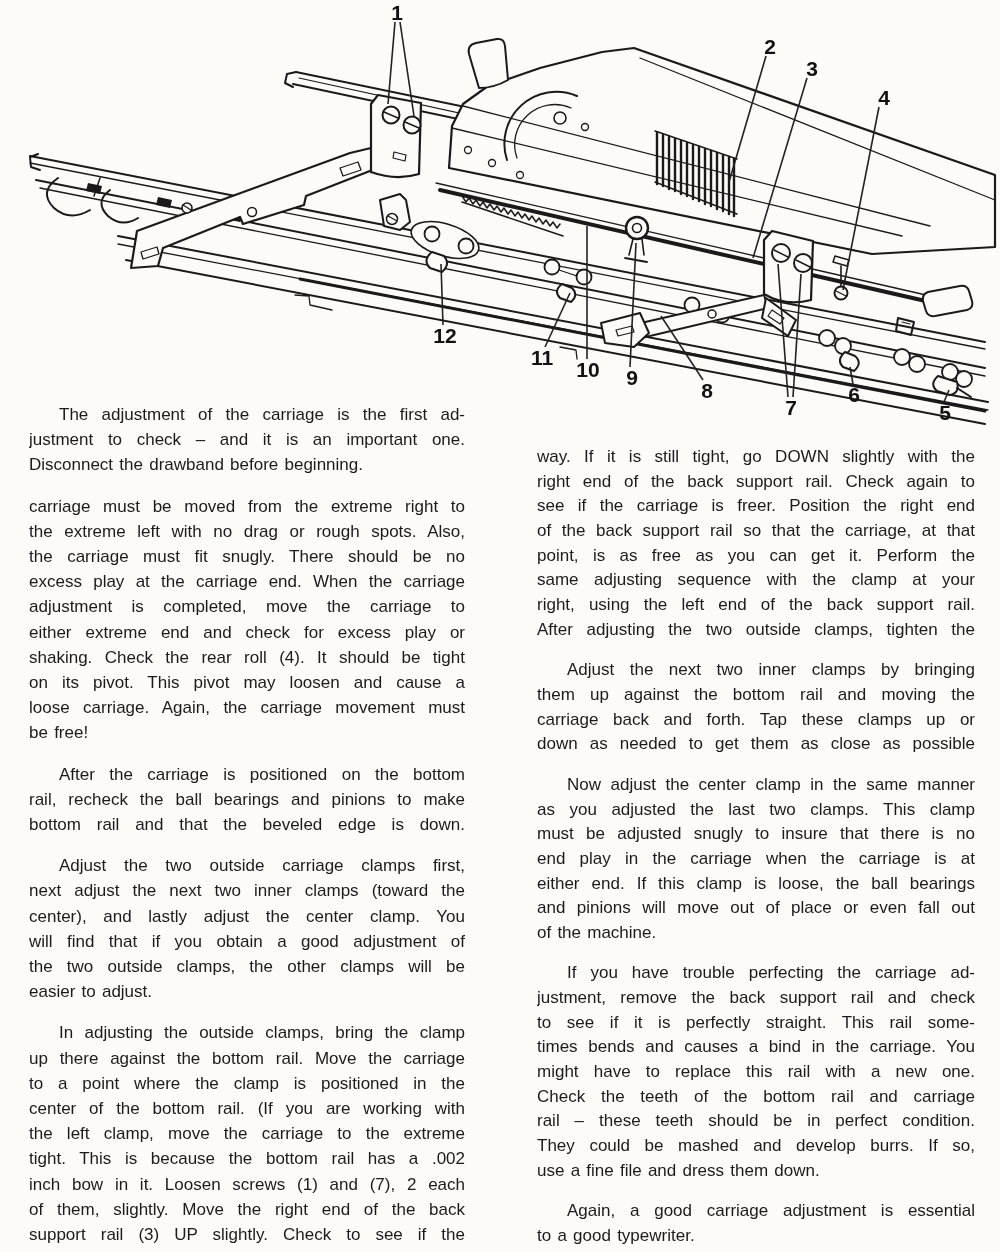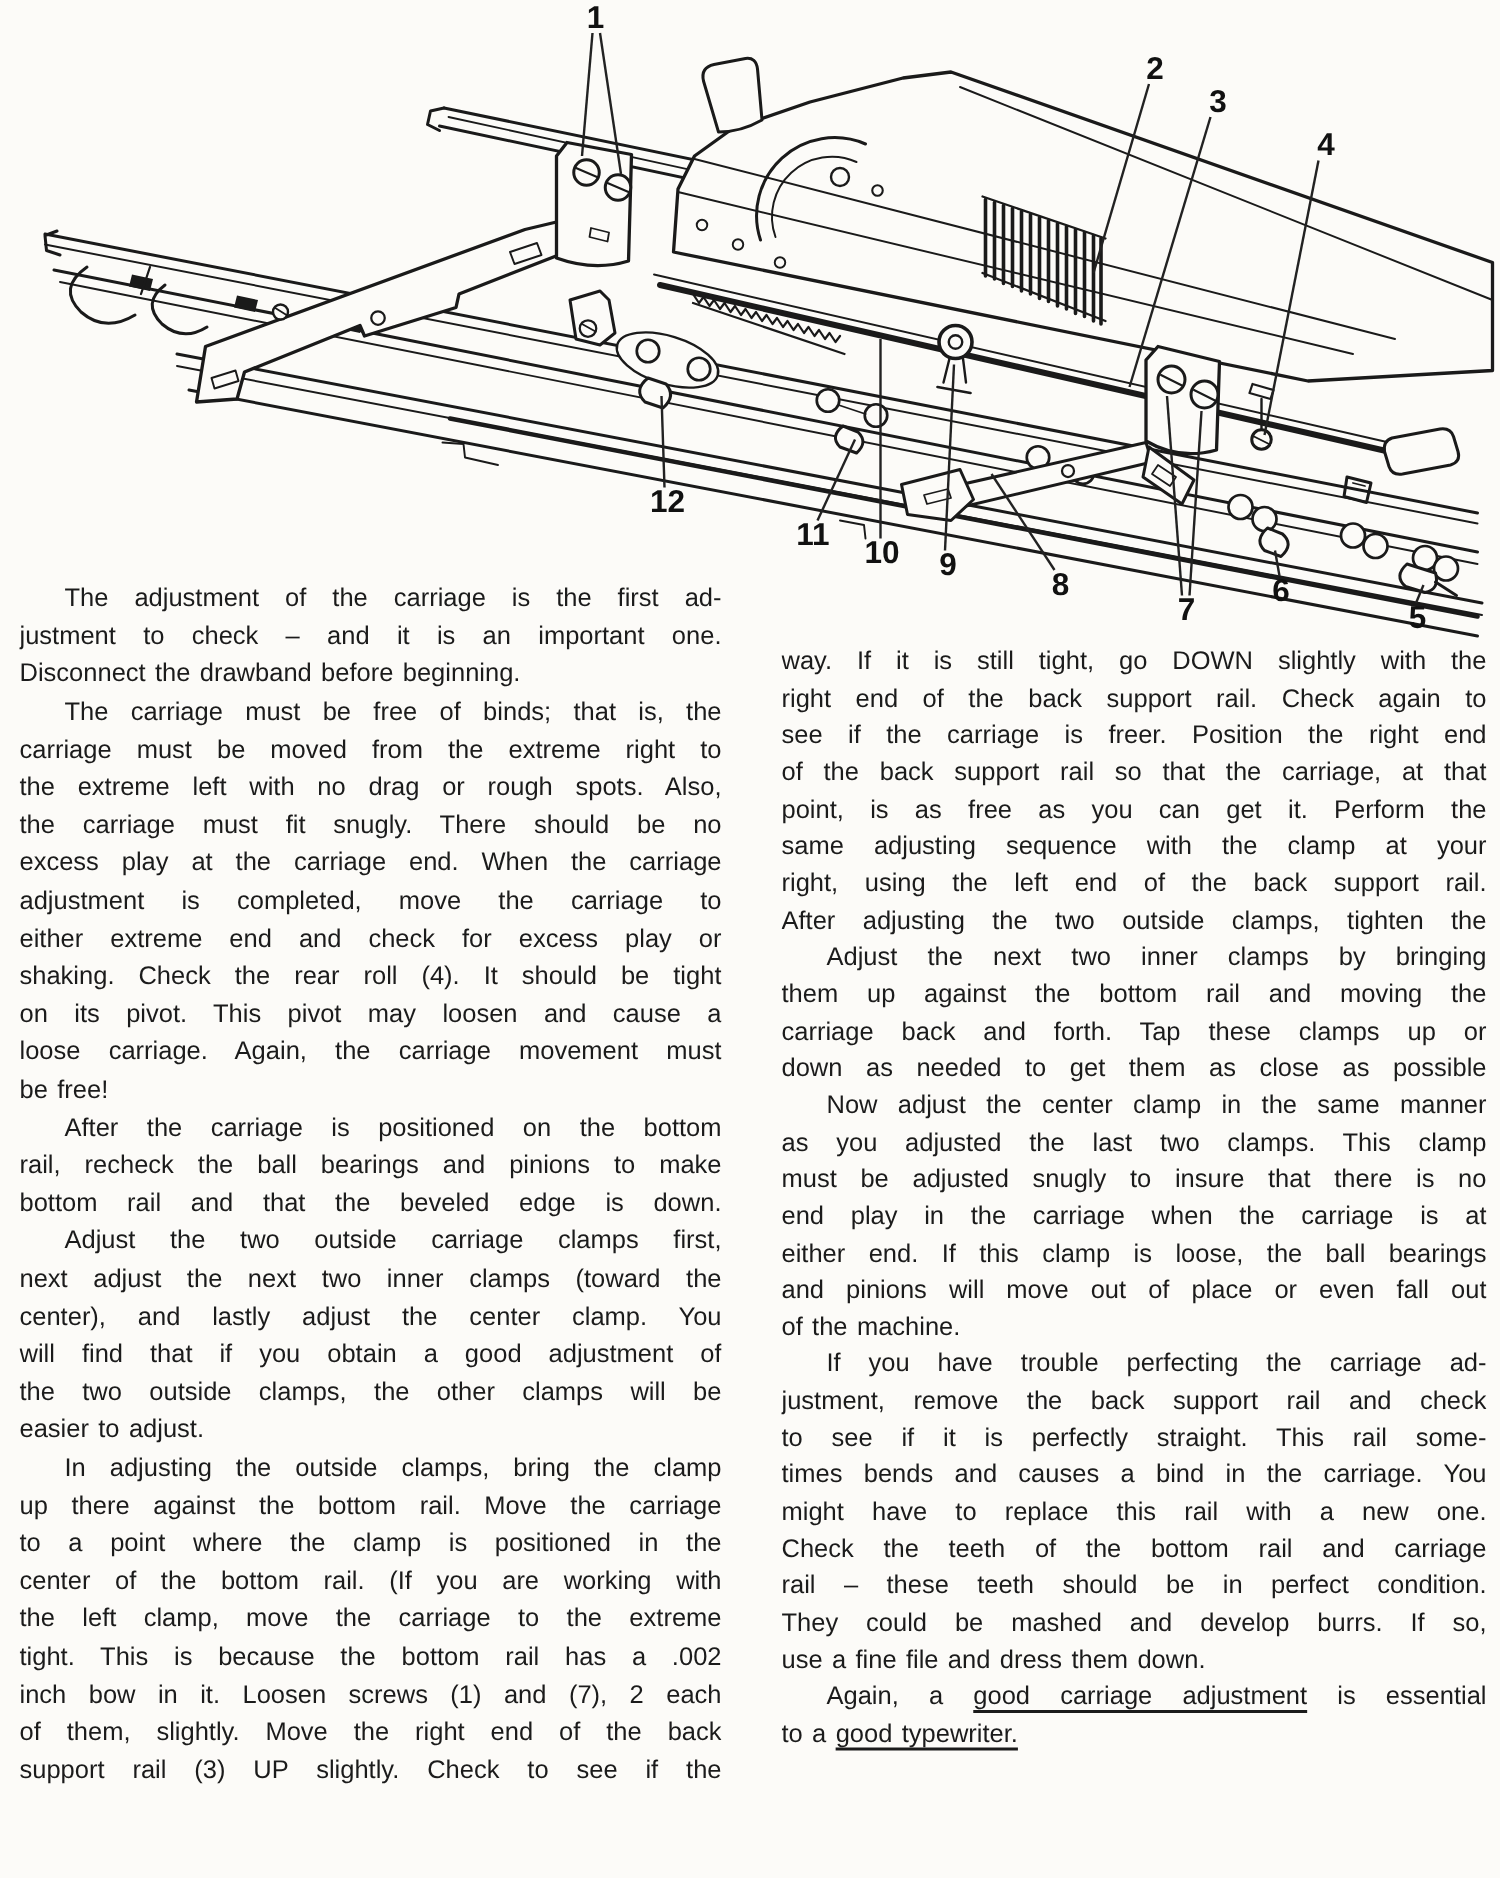--- a/index.html
+++ b/index.html
@@ -24,25 +24,25 @@
   }
   .leader{stroke:#222;stroke-width:1.6;fill:none;}
   .col{
     position:absolute;
     font-size:17px;
     color:#1b1b1b;
     word-spacing:1.5px;
   }
   .col-left{left:13px;top:386px;width:468px;line-height:25.2px;}
   .col-right{left:521px;top:429px;width:470px;line-height:24.65px;}
-  .para{margin:0;}
+  .para{margin:16px;}
   .line{white-space:nowrap;white-space:normal;overflow:hidden;}
   .line.j{text-align:justify;text-align-last:justify;}
   .line.indent{padding-left:30px;}
-  .u{text-decoration:underline;text-decoration-thickness:2px;text-underline-offset:4px;}
+  .u{text-decoration-thickness:2px;text-underline-offset:4px;}
 </style>
 </head>
 <body>
 
 <div class="page" style="background: rgb(252, 251, 248); color: rgb(27, 27, 27);">
 
   <div class="figure">
     <svg viewBox="0 0 1000 430">
       <g stroke="#1a1a1a" fill="none" stroke-linecap="round" stroke-linejoin="round">
 
@@ -225,21 +225,20 @@
     </svg>
   </div>
 
   <div class="col col-left">
       <div class="para">
         <div class="line j indent"><span>The adjustment of the carriage is the first ad-</span></div>
         <div class="line j"><span>justment to check – and it is an important one.</span></div>
         <div class="line"><span>Disconnect the drawband before beginning.</span></div>
       </div>
       <div class="para">
-        <div class="line j indent"><span>The carriage must be free of binds; that is, the</span></div>
         <div class="line j"><span>carriage must be moved from the extreme right to</span></div>
         <div class="line j"><span>the extreme left with no drag or rough spots. Also,</span></div>
         <div class="line j"><span>the carriage must fit snugly. There should be no</span></div>
         <div class="line j"><span>excess play at the carriage end. When the carriage</span></div>
         <div class="line j"><span>adjustment is completed, move the carriage to</span></div>
         <div class="line j"><span>either extreme end and check for excess play or</span></div>
         <div class="line j"><span>shaking. Check the rear roll (4). It should be tight</span></div>
         <div class="line j"><span>on its pivot. This pivot may loosen and cause a</span></div>
         <div class="line j"><span>loose carriage. Again, the carriage movement must</span></div>
         <div class="line"><span>be free!</span></div>

